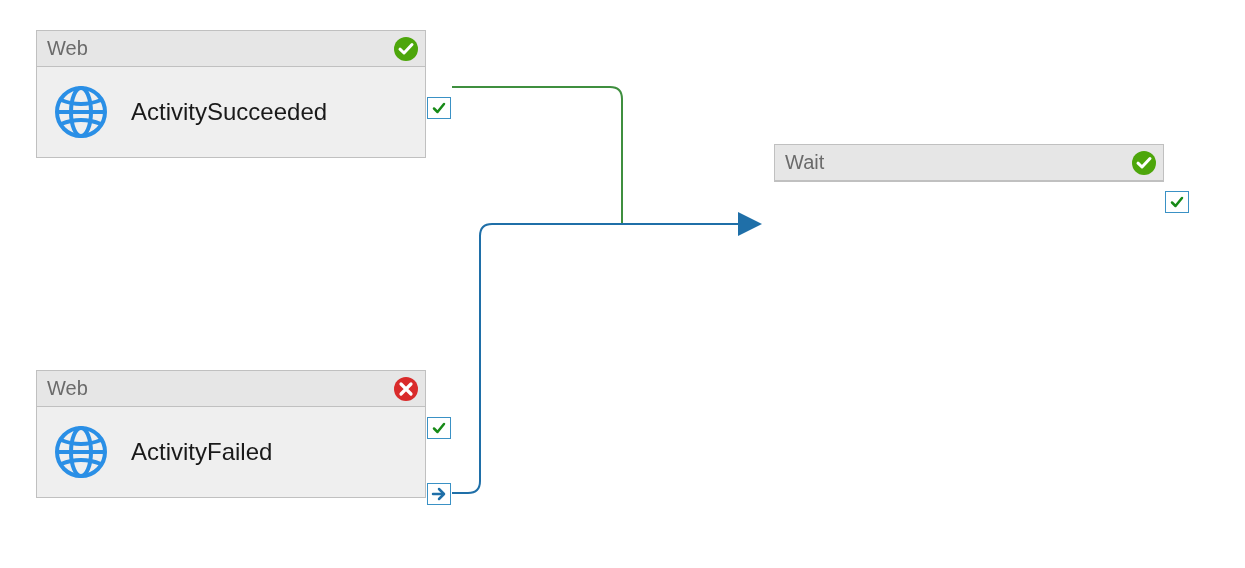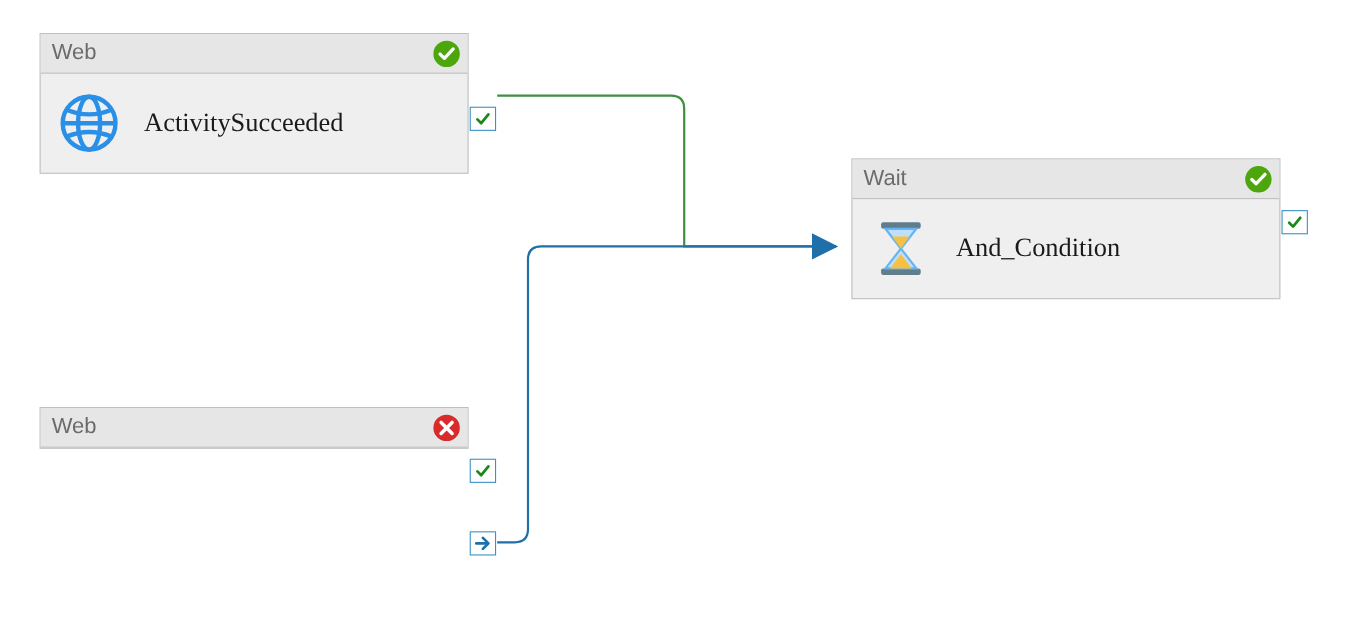--- a/index.html
+++ b/index.html
@@ -53,21 +53,20 @@
     width: 26px;
     height: 26px;
   }
   .node-body {
     height: 90px;
     display: flex;
     align-items: center;
     padding: 0 16px;
     box-sizing: border-box;
     gap: 22px;
-    font-family: Liberation Serif, serif;
   }
   .node-icon {
     width: 56px;
     height: 56px;
     flex: 0 0 56px;
     display: flex;
     align-items: center;
     justify-content: center;
   }
   .node-title {
@@ -139,20 +138,32 @@
   <div class="node" style="left:36px; top:370px;">
     <div class="node-header">
       <span class="node-header-label">Web</span>
       <span class="status-badge">
         <svg viewBox="0 0 26 26" width="26" height="26">
           <circle cx="13" cy="13" r="12" fill="#d92b2b"></circle>
           <path d="M8 8 L18 18 M18 8 L8 18" stroke="#ffffff" stroke-width="3.2" stroke-linecap="round"></path>
         </svg>
       </span>
     </div>
+    <div class="node-body">
+      <span class="node-icon">
+        <svg viewBox="0 0 56 56" width="56" height="56">
+          <circle cx="28" cy="28" r="24" fill="none" stroke="#2a8fe6" stroke-width="4"></circle>
+          <ellipse cx="28" cy="28" rx="10" ry="24" fill="none" stroke="#2a8fe6" stroke-width="4"></ellipse>
+          <line x1="4" y1="28" x2="52" y2="28" stroke="#2a8fe6" stroke-width="4"></line>
+          <path d="M8 16 Q28 24 48 16" fill="none" stroke="#2a8fe6" stroke-width="4"></path>
+          <path d="M8 40 Q28 32 48 40" fill="none" stroke="#2a8fe6" stroke-width="4"></path>
+        </svg>
+      </span>
+      <span class="node-title">ActivityFailed</span>
+    </div>
 
     <div class="port" style="left:390px; top:46px;">
       <svg viewBox="0 0 16 16" width="16" height="16">
         <path d="M3 8.5 L6.5 12 L13 4" fill="none" stroke="#178a17" stroke-width="2.5" stroke-linecap="round" stroke-linejoin="round"></path>
       </svg>
     </div>
     <div class="port" style="left:390px; top:112px;">
       <svg viewBox="0 0 16 16" width="16" height="16">
         <line x1="2" y1="8" x2="12" y2="8" stroke="#1f6fa8" stroke-width="2.5" stroke-linecap="round"></line>
         <path d="M8 3 L13 8 L8 13" fill="none" stroke="#1f6fa8" stroke-width="2.5" stroke-linecap="round" stroke-linejoin="round"></path>
@@ -163,38 +174,20 @@
   <div class="node" style="left:774px; top:144px;">
     <div class="node-header">
       <span class="node-header-label">Wait</span>
       <span class="status-badge">
         <svg viewBox="0 0 26 26" width="26" height="26">
           <circle cx="13" cy="13" r="12" fill="#4da60b"></circle>
           <path d="M7 13.2 L11 17 L19 8.5" fill="none" stroke="#ffffff" stroke-width="3" stroke-linecap="round" stroke-linejoin="round"></path>
         </svg>
       </span>
     </div>
-    <div class="node-body">
-      <span class="node-icon">
-        <svg viewBox="0 0 56 56" width="56" height="56">
-
-          <rect x="10" y="4" width="36" height="6" rx="2" fill="#607d8b"></rect>
-
-          <rect x="10" y="46" width="36" height="6" rx="2" fill="#607d8b"></rect>
-
-          <path d="M14 10 L42 10 L28 28 Z" fill="#bfe0fb" stroke="#64b5f6" stroke-width="2"></path>
-          <path d="M14 46 L42 46 L28 28 Z" fill="#bfe0fb" stroke="#64b5f6" stroke-width="2"></path>
-
-          <path d="M20 17 L36 17 L28 28 Z" fill="#f6c142"></path>
-
-          <path d="M18 46 L38 46 L28 33 Z" fill="#f6c142"></path>
-        </svg>
-      </span>
-      <span class="node-title">And_Condition</span>
-    </div>
 
     <div class="port" style="left:390px; top:46px;">
       <svg viewBox="0 0 16 16" width="16" height="16">
         <path d="M3 8.5 L6.5 12 L13 4" fill="none" stroke="#178a17" stroke-width="2.5" stroke-linecap="round" stroke-linejoin="round"></path>
       </svg>
     </div>
   </div>
 
 </div>
 

